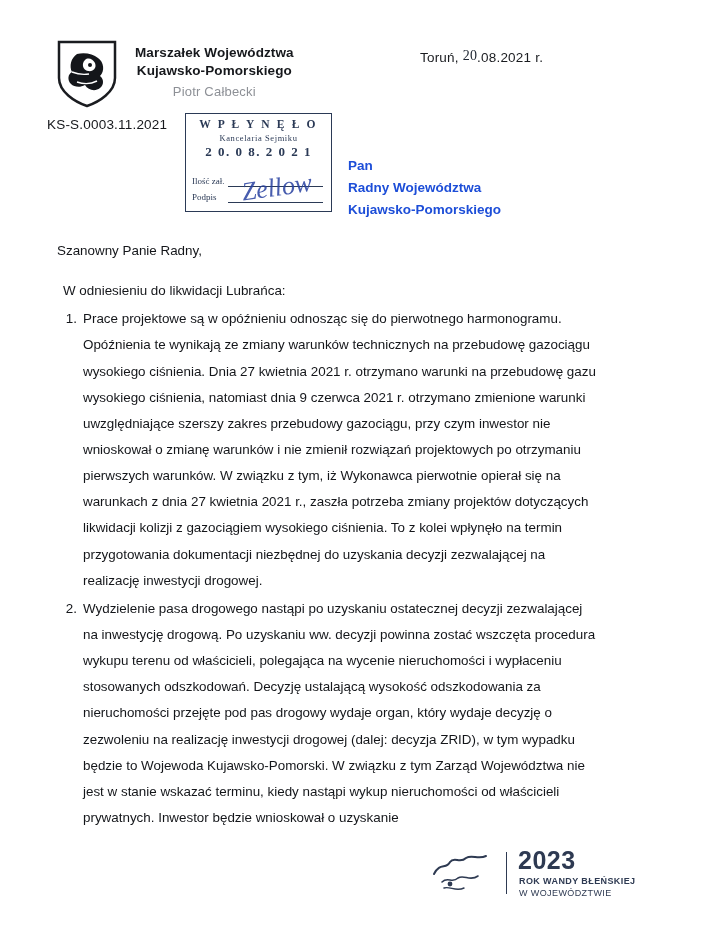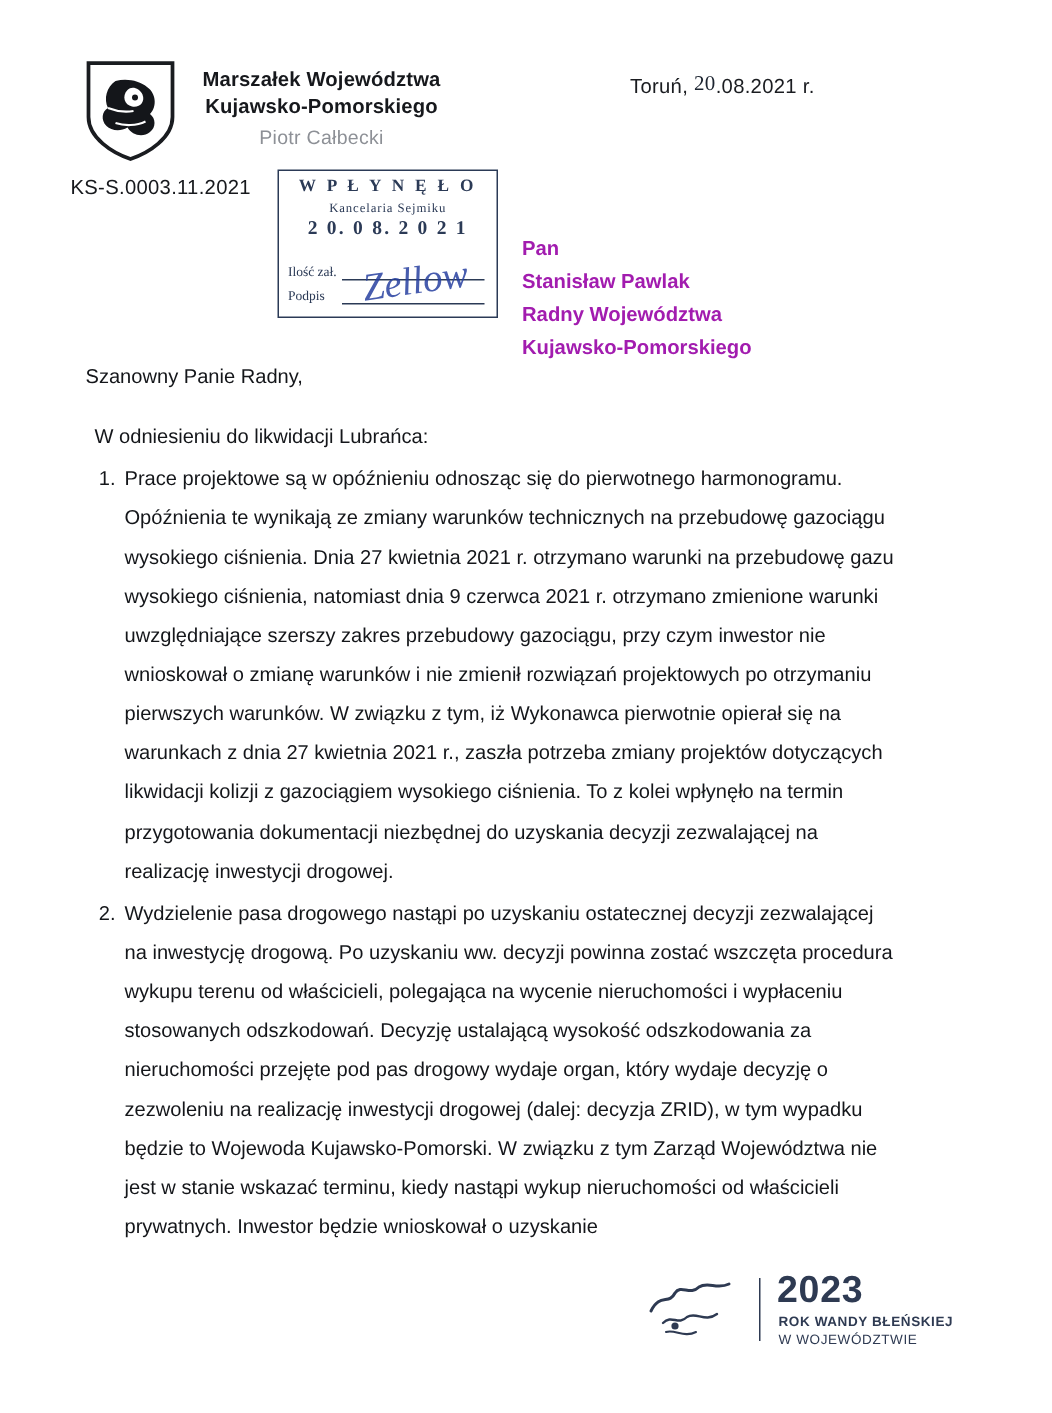--- a/index.html
+++ b/index.html
@@ -154,21 +154,21 @@
   }
 
   
   .addressee {
     position: absolute;
     left: 348px;
     top: 155px;
     font-size: 13.5px;
     line-height: 1.62;
     font-weight: bold;
-    color: #a21caf;
+    color: #1d4ed8;
   }
   .addressee .pan {
     font-weight: bold;
   }
 
   
   .body {
     position: absolute;
     left: 57px;
     top: 238px;
@@ -296,21 +296,20 @@
     <div class="s-date">2 0. 0 8. 2 0 2 1</div>
     <div class="s-line-a">Ilość zał.</div>
     <div class="s-rule-a"></div>
     <div class="s-line-b">Podpis</div>
     <div class="s-rule-b"></div>
     <div class="sig-scribble">Zellow</div>
   </div>
 
   <div class="addressee">
     <div class="pan">Pan</div>
-    <div>Stanisław Pawlak</div>
     <div>Radny Województwa</div>
     <div>Kujawsko-Pomorskiego</div>
   </div>
 
   <div class="body">
     <div class="salutation">Szanowny Panie Radny,</div>
     <div class="section-head">W odniesieniu do likwidacji Lubrańca:</div>
     <ol class="items">
       <li>
         <span class="num">1.</span>

